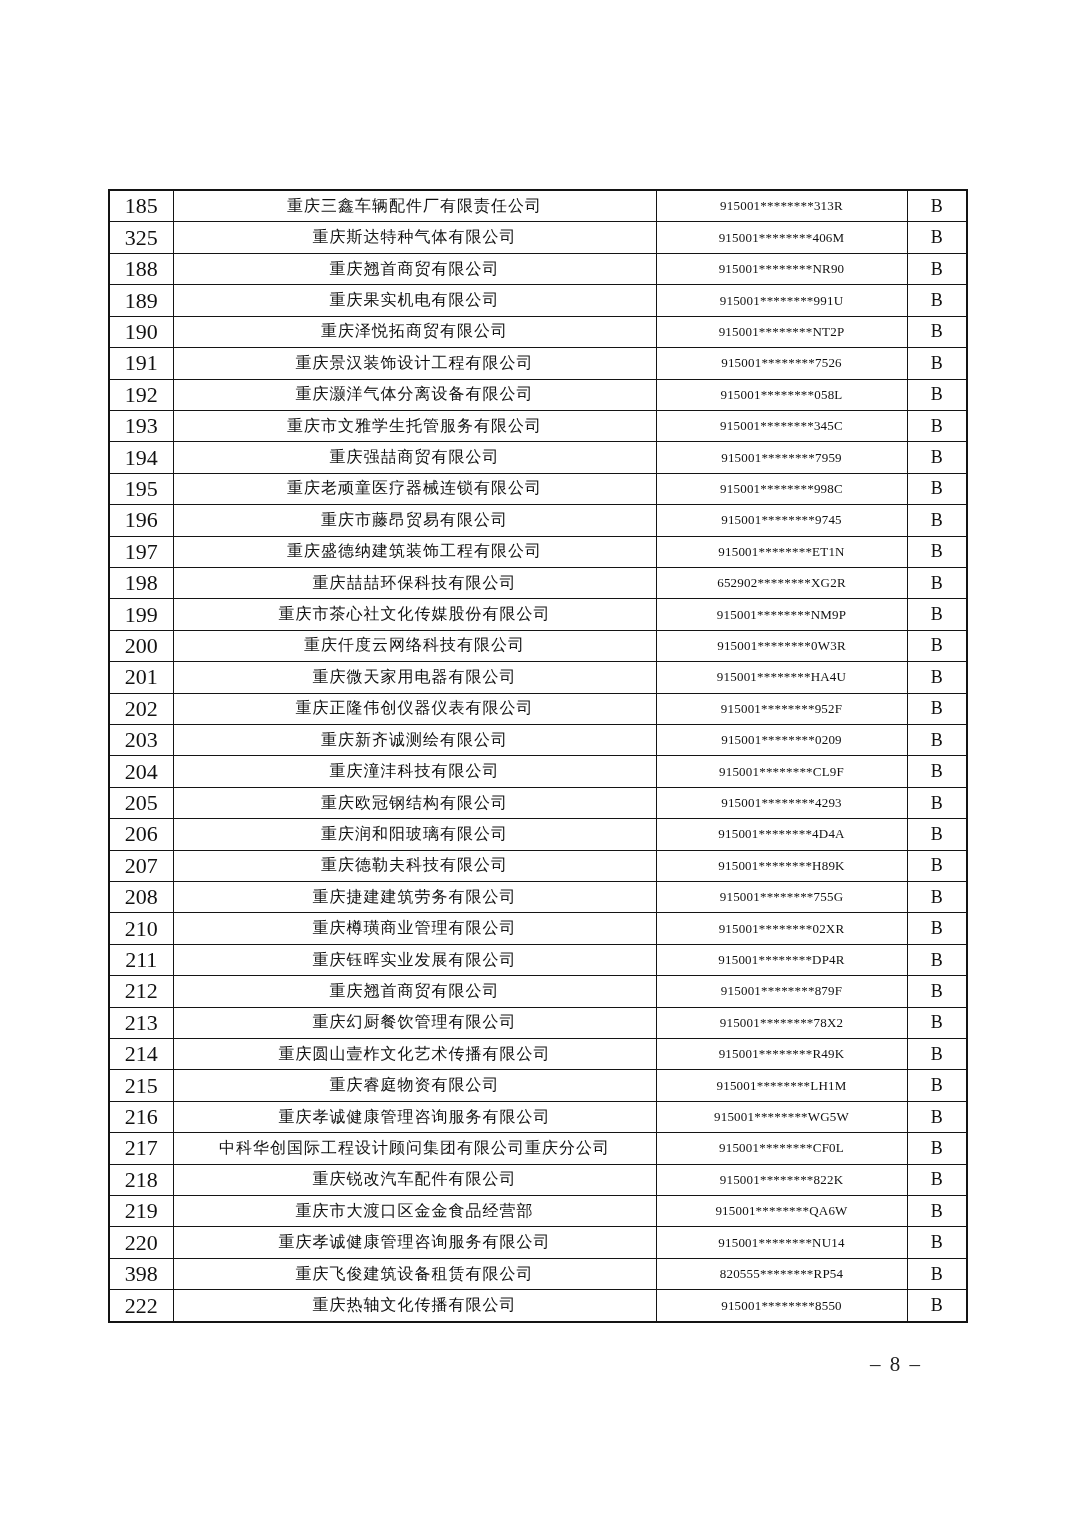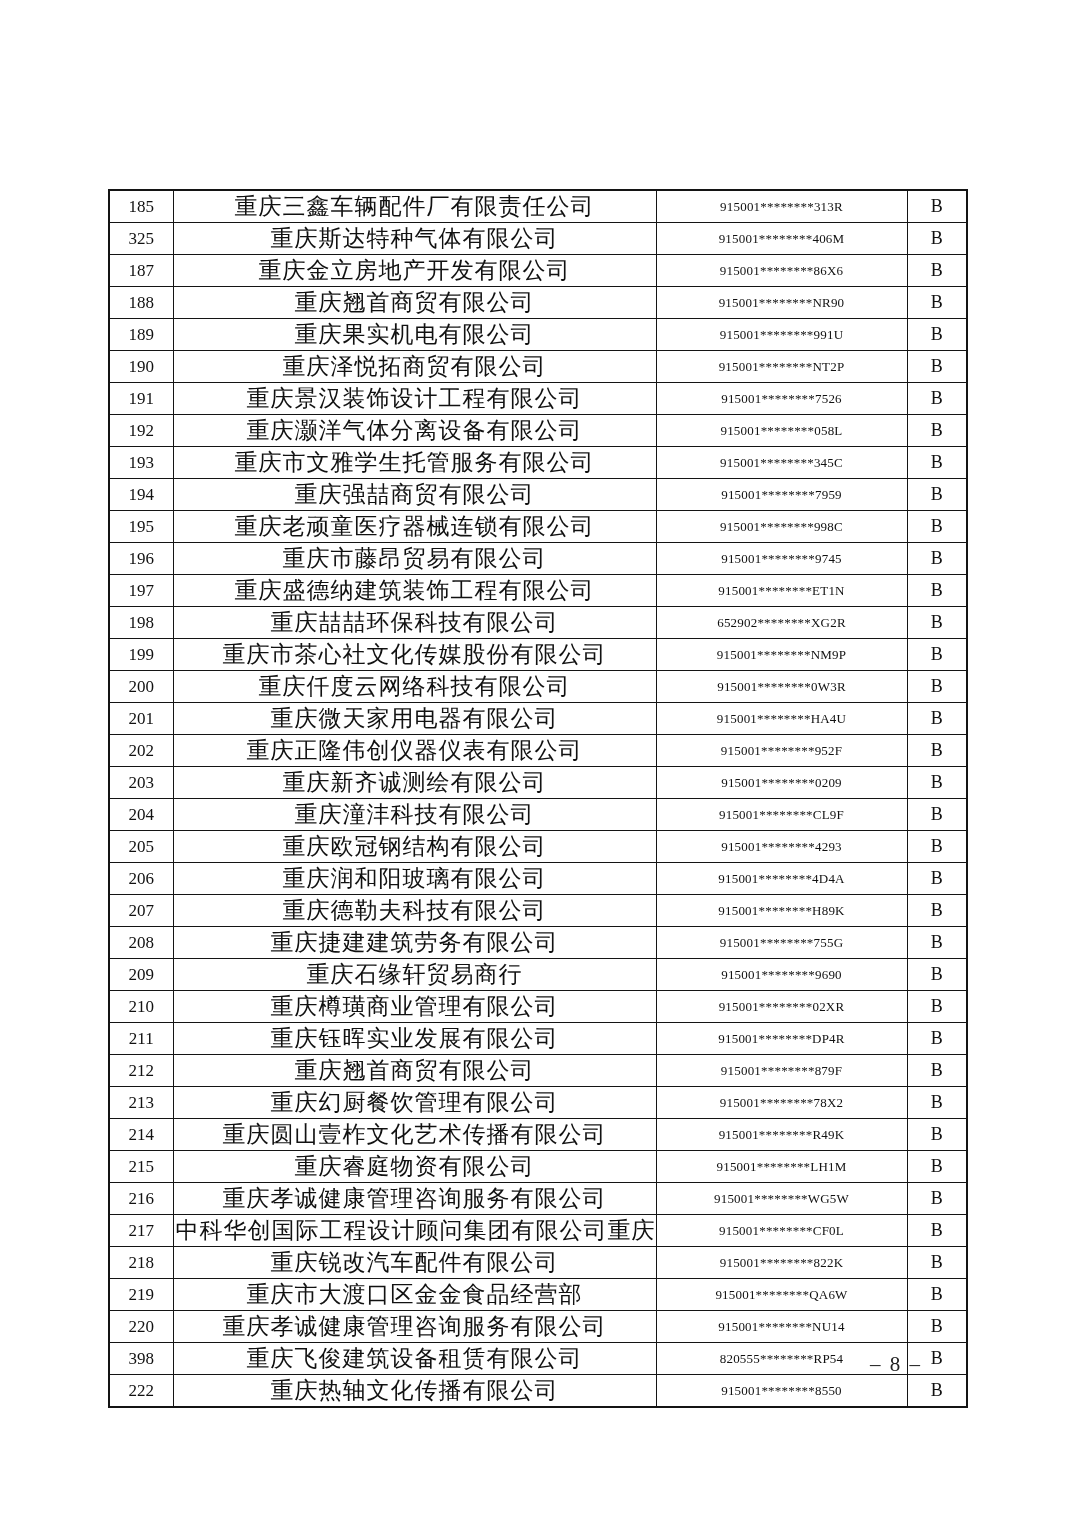--- a/index.html
+++ b/index.html
@@ -32,24 +32,24 @@
   }
   table.company-table td {
     border: 1px solid #141414;
     padding: 0 2px;
     vertical-align: middle;
     text-align: center;
     overflow: hidden;
     white-space: nowrap;
   }
   td.col-index {
-    font-size: 17px;
+    font-size: 22px;
   }
   td.col-name {
-    font-size: 23px;
+    font-size: 16px;
     letter-spacing: 1px;
   }
   td.col-code {
     font-size: 13px;
     letter-spacing: 0.2px;
   }
   td.col-grade {
     font-size: 18px;
   }
   .page-number {
@@ -83,26 +83,20 @@
     <td class="col-grade">B</td>
   </tr>
 
   <tr>
     <td class="col-index">325</td>
     <td class="col-name">重庆斯达特种气体有限公司</td>
     <td class="col-code">915001********406M</td>
     <td class="col-grade">B</td>
   </tr>
 
-  <tr>
-    <td class="col-index">187</td>
-    <td class="col-name">重庆金立房地产开发有限公司</td>
-    <td class="col-code">915001********86X6</td>
-    <td class="col-grade">B</td>
-  </tr>
 
   <tr>
     <td class="col-index">188</td>
     <td class="col-name">重庆翘首商贸有限公司</td>
     <td class="col-code">915001********NR90</td>
     <td class="col-grade">B</td>
   </tr>
 
   <tr>
     <td class="col-index">189</td>
@@ -237,26 +231,20 @@
     <td class="col-grade">B</td>
   </tr>
 
   <tr>
     <td class="col-index">208</td>
     <td class="col-name">重庆捷建建筑劳务有限公司</td>
     <td class="col-code">915001********755G</td>
     <td class="col-grade">B</td>
   </tr>
 
-  <tr>
-    <td class="col-index">209</td>
-    <td class="col-name">重庆石缘轩贸易商行</td>
-    <td class="col-code">915001********9690</td>
-    <td class="col-grade">B</td>
-  </tr>
 
   <tr>
     <td class="col-index">210</td>
     <td class="col-name">重庆樽璜商业管理有限公司</td>
     <td class="col-code">915001********02XR</td>
     <td class="col-grade">B</td>
   </tr>
 
   <tr>
     <td class="col-index">211</td>

